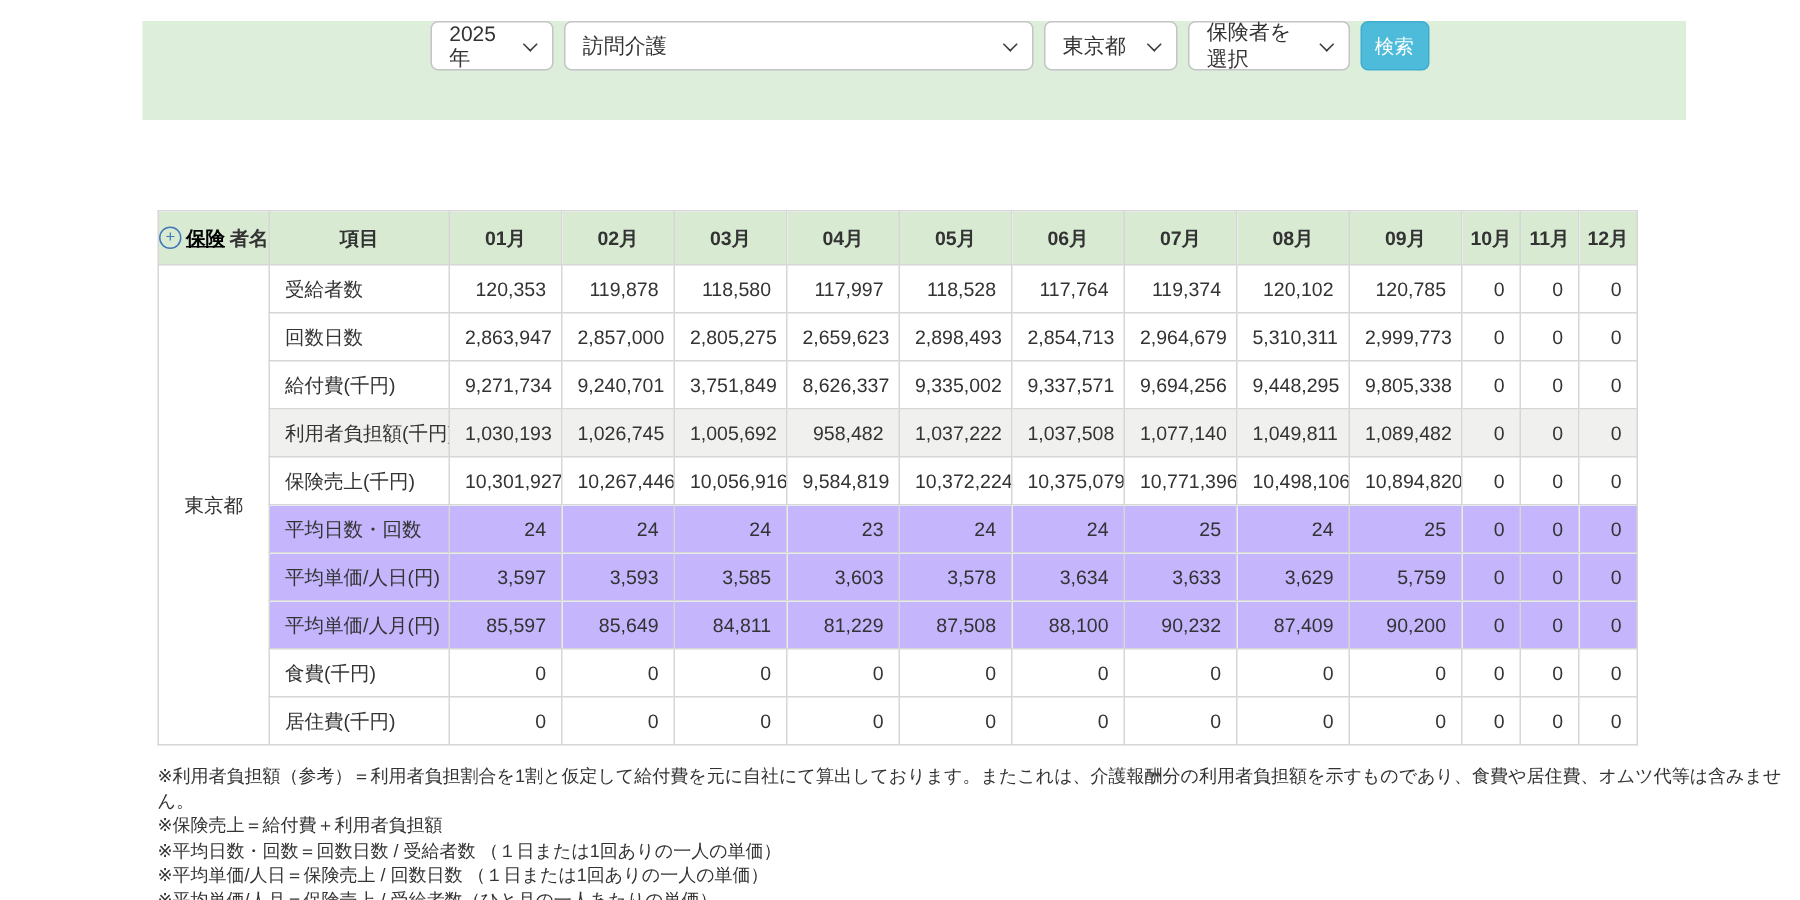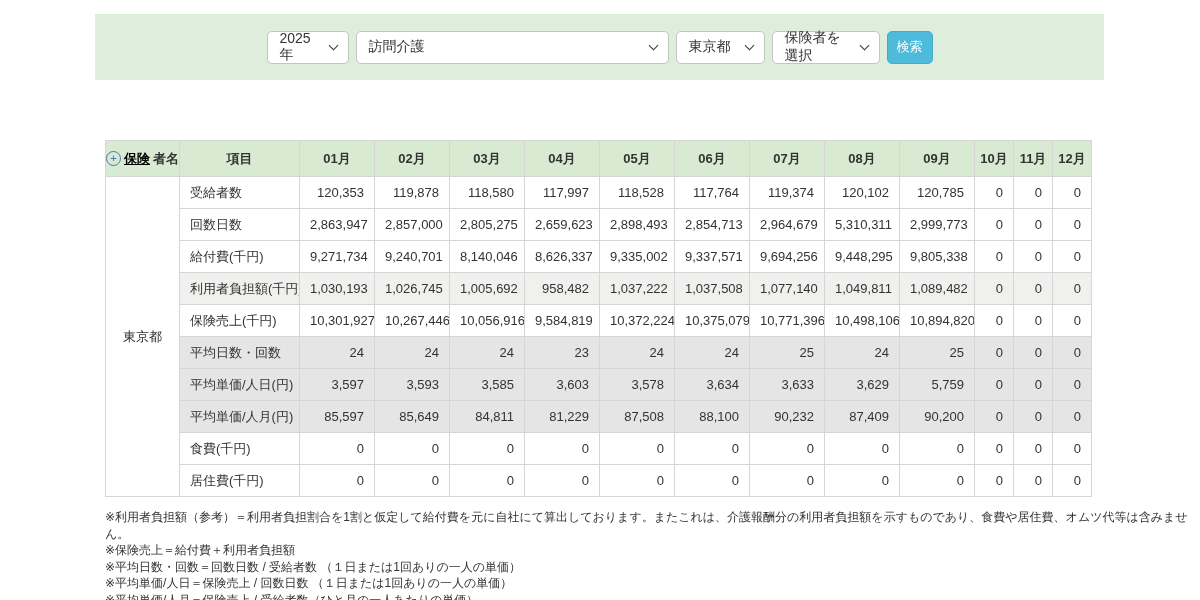--- a/index.html
+++ b/index.html
@@ -4,21 +4,21 @@
 <style>
   html,body{margin:0;padding:0;}
   body{
     width:1200px;height:600px;position:relative;background:#ffffff;
     font-family:"Liberation Sans","DejaVu Sans",sans-serif;color:#333;
     overflow:hidden;
   }
   
   .filter-bar{
     position:absolute;left:95px;top:14px;width:1009px;height:66px;
-    background:#ddefdb;display:flex;align-items:center;justify-content:center;gap:7px;
+    background:#ddefdb;display:flex;justify-content:center;gap:7px;padding-left:20px;
   }
   .select{
     height:33px;background:#fff;border:1px solid #c4c4c4;border-radius:5px;
     display:flex;align-items:center;justify-content:space-between;
     padding:0 9px 0 12px;font-size:14px;color:#333;box-sizing:border-box;cursor:pointer;
   }
   .select .chev{width:10px;height:10px;position:relative;flex:0 0 auto;margin-left:8px;}
   .select .chev::before{
     content:"";position:absolute;left:1px;top:0;width:6px;height:6px;
     border-right:1.7px solid #3a3a3a;border-bottom:1.7px solid #3a3a3a;transform:rotate(45deg);
@@ -34,21 +34,21 @@
   
   .table-wrap{position:absolute;left:105px;top:140px;}
   table{border-collapse:collapse;table-layout:fixed;width:986px;font-size:13px;color:#333;}
   th,td{border:1px solid #d6d6d6;box-sizing:border-box;padding:0 10px;overflow:hidden;white-space:nowrap;}
   thead th{height:36px;background:#d9ead3;font-weight:bold;text-align:center;padding:0 4px;}
   tbody td{height:32px;background:#fff;}
   td.insurer-cell{text-align:center;background:#fff;}
   td.label-cell{text-align:left;}
   td.num{text-align:right;}
   tr.row-gray td:not(.insurer-cell){background:#f0f0ef;}
-  tr.row-blue td:not(.insurer-cell){background:#e5e5e5;}
+  tr.row-blue td:not(.insurer-cell){background:#c4b5fd;}
   .insurer-head{display:flex;align-items:center;justify-content:center;gap:3px;font-weight:bold;}
   .expand-icon{
     display:inline-flex;align-items:center;justify-content:center;
     width:13px;height:13px;border:1px solid #4278b7;border-radius:50%;
     color:#4278b7;font-size:11px;line-height:11px;font-weight:normal;cursor:pointer;flex:0 0 auto;
   }
   .insurer-link{color:#000000;text-decoration:underline;cursor:pointer;font-weight:bold;}
   
   .notes{position:absolute;left:105px;top:509px;font-size:12px;color:#333;line-height:16.5px;}
 </style>
@@ -146,21 +146,21 @@
           <td class="num">5,310,311</td>
           <td class="num">2,999,773</td>
           <td class="num">0</td>
           <td class="num">0</td>
           <td class="num">0</td>
         </tr>
         <tr>
           <td class="label-cell">給付費(千円)</td>
           <td class="num">9,271,734</td>
           <td class="num">9,240,701</td>
-          <td class="num">8,140,046</td>
+          <td class="num">3,751,849</td>
           <td class="num">8,626,337</td>
           <td class="num">9,335,002</td>
           <td class="num">9,337,571</td>
           <td class="num">9,694,256</td>
           <td class="num">9,448,295</td>
           <td class="num">9,805,338</td>
           <td class="num">0</td>
           <td class="num">0</td>
           <td class="num">0</td>
         </tr>

